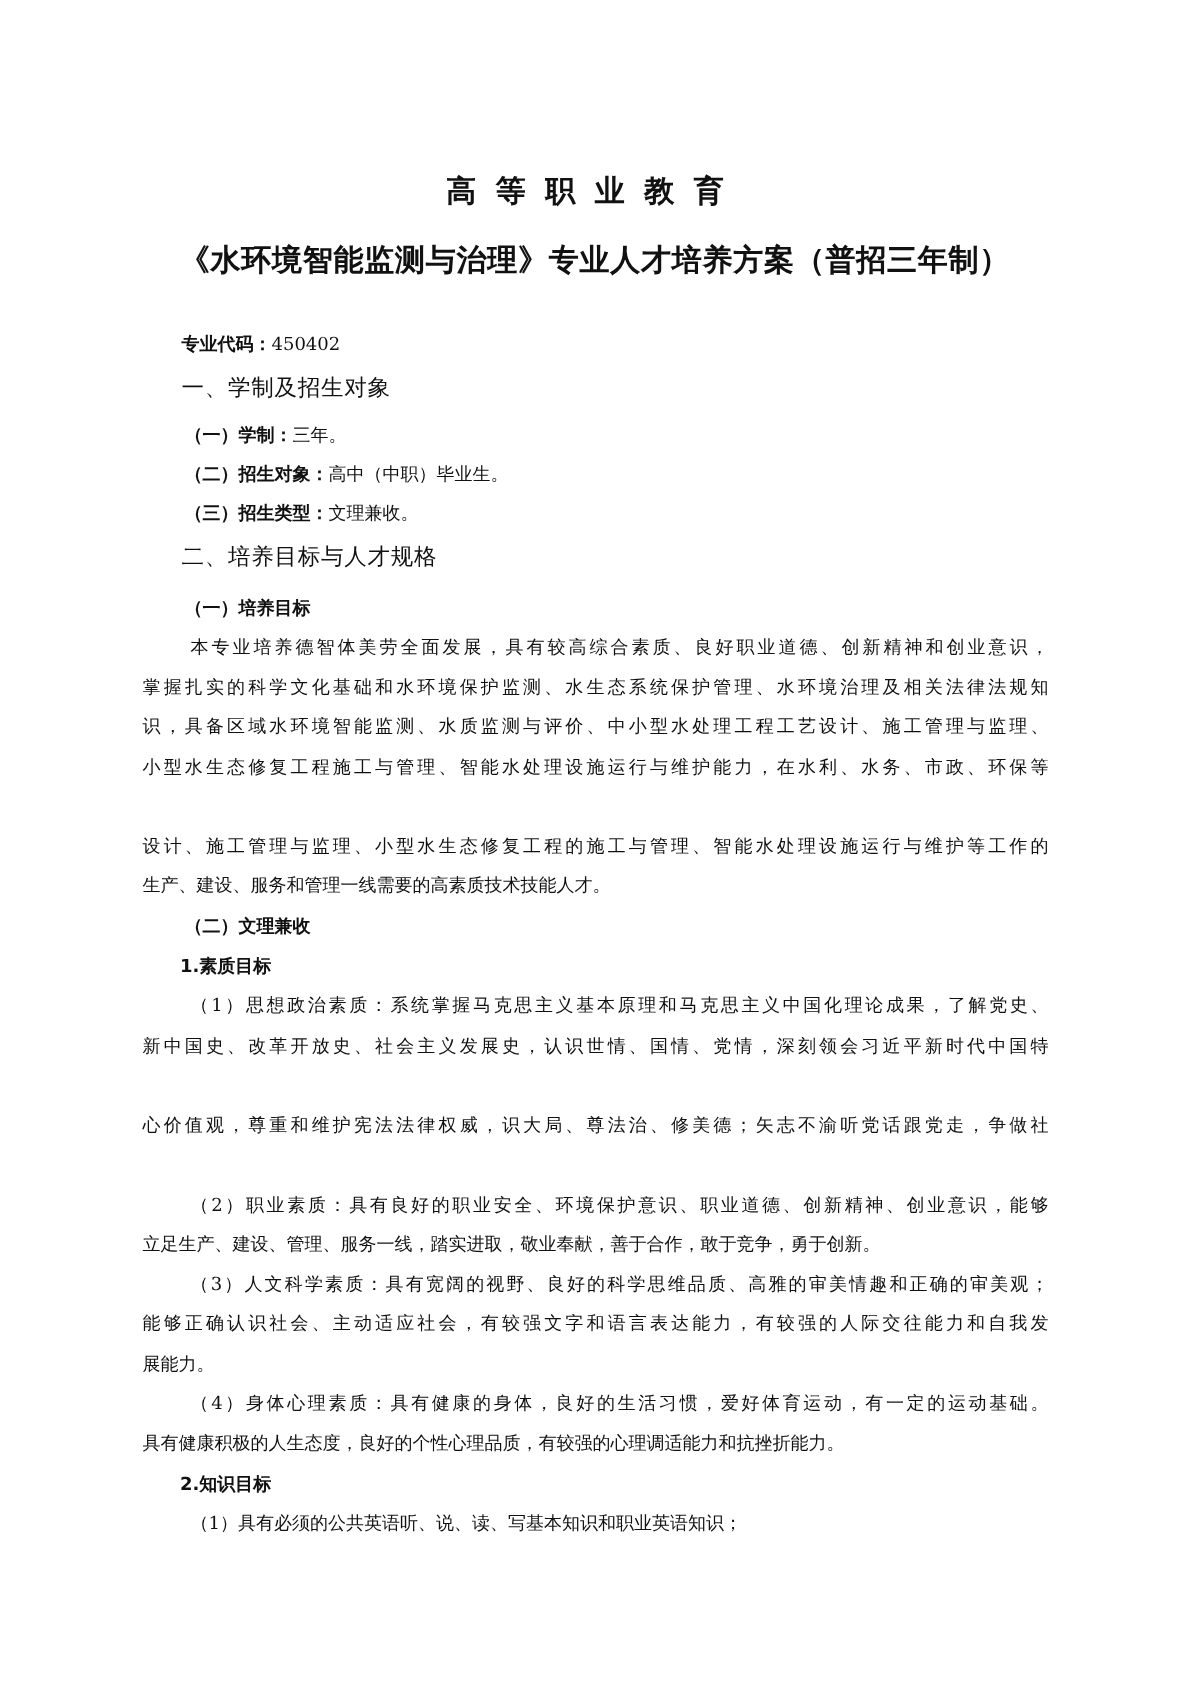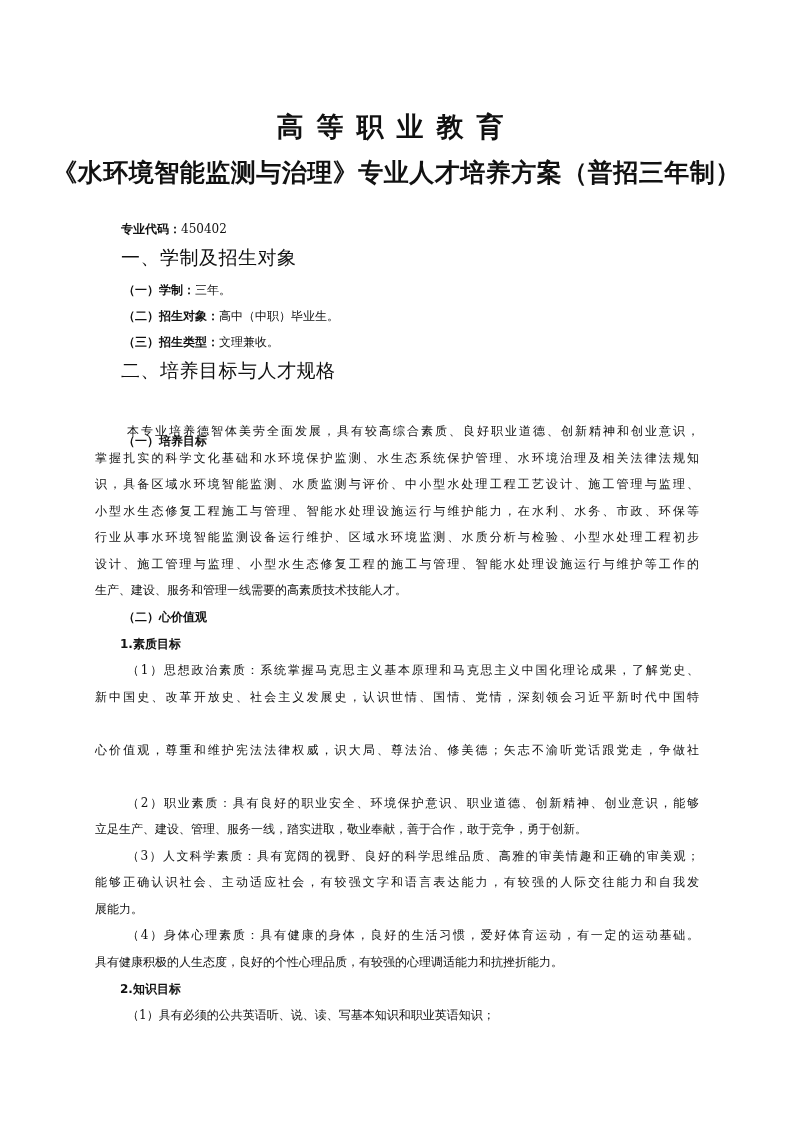--- a/index.html
+++ b/index.html
@@ -1,27 +1,27 @@
 <!DOCTYPE html>
 <html><head>
 <meta charset="utf-8">
 <style>
   html, body { margin: 0; padding: 0; background: #ffffff; }
   body { width: 793px; height: 1122px; position: relative; overflow: hidden;
          font-family: "DejaVu Serif", "Liberation Serif", serif; color: #111; }
   .page { position: absolute; left: 0; top: 0; width: 793px; height: 1122px; background: #fff; }
   .t1 { position: absolute; left: 0; width: 793px; top: 112px; text-align: center;
-        font-family: "DejaVu Sans", sans-serif; font-weight: bold; font-size: 27px;
+        font-family: "DejaVu Sans", sans-serif; font-weight: bold; font-size: 20px;
         letter-spacing: 13px; line-height: 30px; }
   .t2 { position: absolute; left: 0; width: 793px; top: 157px; text-align: center;
-        font-family: "DejaVu Sans", sans-serif; font-weight: bold; font-size: 25px;
+        font-family: "DejaVu Sans", sans-serif; font-weight: bold; font-size: 20px;
         line-height: 32px; letter-spacing: 0.5px; }
   .ln { position: absolute; white-space: nowrap; font-size: 12px; line-height: 20px; }
   .bold { font-family: "DejaVu Sans", sans-serif; font-weight: bold; }
-  .h1 { font-family: Liberation Mono, monospace; font-size: 19px; letter-spacing: 0.5px; }
+  .h1 { font-family: Liberation Sans, sans-serif; font-size: 15px; letter-spacing: 0.5px; }
   .body { left: 95px; width: 604px; text-align: justify; text-align-last: justify; font-size: 12px; }
   .body.last { text-align-last: left; }
   .ind { left: 127px; width: 572px; }
 </style>
 </head>
 <body>
 
 <div class="page">
 
   <div class="t1">高等职业教育</div>
@@ -38,31 +38,30 @@
   </div>
   <div class="ln" style="left:123px; top:306px;">
     <span class="bold">（二）招生对象：</span><span>高中（中职）毕业生。</span>
   </div>
   <div class="ln" style="left:123px; top:332px;">
     <span class="bold">（三）招生类型：</span><span>文理兼收。</span>
   </div>
 
   <div class="ln h1" style="left:121px; top:362px;">二、培养目标与人才规格</div>
 
-  <div class="ln bold" style="left:123px; top:395px;margin-top:36px;">（一）培养目标</div>
+  <div class="ln bold" style="left:123px; top:395px;">（一）培养目标</div>
 
   <div class="ln body ind" style="top:421px;">本专业培养德智体美劳全面发展，具有较高综合素质、良好职业道德、创新精神和创业意识，</div>
   <div class="ln body" style="top:448px;">掌握扎实的科学文化基础和水环境保护监测、水生态系统保护管理、水环境治理及相关法律法规知</div>
   <div class="ln body" style="top:474px;">识，具备区域水环境智能监测、水质监测与评价、中小型水处理工程工艺设计、施工管理与监理、</div>
   <div class="ln body" style="top:501px;">小型水生态修复工程施工与管理、智能水处理设施运行与维护能力，在水利、水务、市政、环保等</div>
-  <div class="ln body" style="top:527px;">行业从事水环境智能监测设备运行维护、区域水环境监测、水质分析与检验、小型水处理工程初步</div>
   <div class="ln body" style="top:554px;">设计、施工管理与监理、小型水生态修复工程的施工与管理、智能水处理设施运行与维护等工作的</div>
   <div class="ln body last" style="top:580px;">生产、建设、服务和管理一线需要的高素质技术技能人才。</div>
 
-  <div class="ln bold" style="left:123px; top:607px;">（二）心价值观</div>
+  <div class="ln bold" style="left:123px; top:607px;">（二）文理兼收</div>
   <div class="ln bold" style="left:120px; top:634px;">1.素质目标</div>
 
   <div class="ln body ind" style="top:660px;">（1）思想政治素质：系统掌握马克思主义基本原理和马克思主义中国化理论成果，了解党史、</div>
   <div class="ln body" style="top:687px;">新中国史、改革开放史、社会主义发展史，认识世情、国情、党情，深刻领会习近平新时代中国特</div>
   <div class="ln body" style="top:740px;">心价值观，尊重和维护宪法法律权威，识大局、尊法治、修美德；矢志不渝听党话跟党走，争做社</div>
 
   <div class="ln body ind" style="top:793px;">（2）职业素质：具有良好的职业安全、环境保护意识、职业道德、创新精神、创业意识，能够</div>
   <div class="ln body last" style="top:819px;">立足生产、建设、管理、服务一线，踏实进取，敬业奉献，善于合作，敢于竞争，勇于创新。</div>
 
   <div class="ln body ind" style="top:846px;">（3）人文科学素质：具有宽阔的视野、良好的科学思维品质、高雅的审美情趣和正确的审美观；</div>

